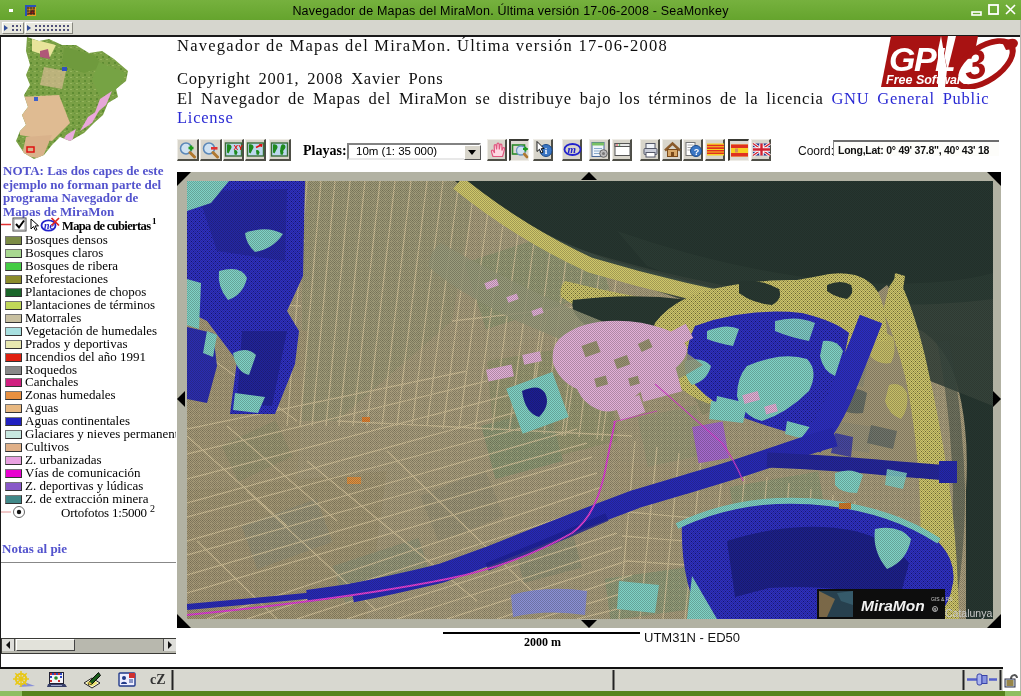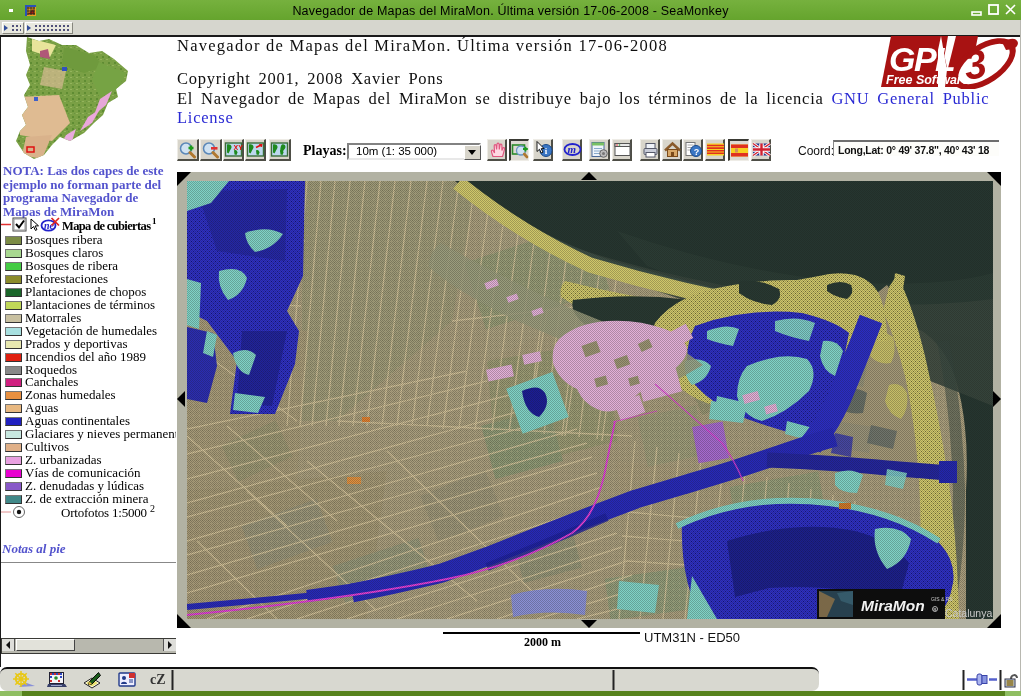--- a/index.html
+++ b/index.html
@@ -39,21 +39,21 @@
 #selarrow div{position:absolute;left:3px;top:4px;width:0;height:0;border-top:5px solid #000;border-left:4px solid transparent;border-right:4px solid transparent;}
 #coordlab{left:622px;top:107px;font-size:12px;font-family:"Liberation Sans",sans-serif;color:#111;}
 #coordbox{left:657px;top:103px;width:166px;height:16px;background:#fdfdfa;border-top:2px solid #6e6e6e;border-left:1px solid #8a8a8a;font-size:10.5px;font-weight:bold;font-family:"Liberation Sans",sans-serif;letter-spacing:-0.25px;padding:2px 0 0 4px;white-space:nowrap;overflow:hidden;box-sizing:border-box;color:#101010;}
 
 #mapframe{left:1px;top:135px;width:824px;height:456px;background:#b2b2a3;}
 #mapsvg{position:absolute;left:10px;top:9px;}
 #scaleline{left:267px;top:595px;width:197px;height:2px;background:#000;}
 #scaletxt{left:348px;top:598px;font-size:12px;font-weight:bold;}
 #utmtxt{left:468px;top:593px;font-size:13px;font-family:"Liberation Sans",sans-serif;color:#111;}
 
-#statusbar{left:0;top:667px;width:819px;height:24px;background:#d8d8d0;border-top:2px solid #111;box-sizing:border-box;border-radius:7px;}
+#statusbar{left:0;top:667px;width:1003px;height:24px;background:#d8d8d0;border-top:2px solid #111;box-sizing:border-box;}
 #bottomstrip{left:0;top:691px;width:1021px;height:5px;background:#57831d;}
 #progseg{left:0;top:691px;width:22px;height:5px;background:#8fbe62;}
 </style></head>
 <body>
 <div class="abs" id="titlebar"></div>
 <div class="abs" id="titletext">Navegador de Mapas del MiraMon. Última versión 17-06-2008 - SeaMonkey</div>
 <div class="abs" id="whitesq"></div>
 <svg class="abs" style="left:25px;top:5px" width="13" height="12" viewBox="0 0 13 12">
  <rect x="0" y="0" width="11" height="11" fill="#2a52b8"></rect>
  <rect x="2" y="2" width="9" height="9" fill="#e8a020"></rect>
@@ -117,21 +117,21 @@
      <ellipse cx="48.5" cy="8.5" rx="7" ry="5.2" fill="none" stroke="#2222cc" stroke-width="1.8"></ellipse>
      <text x="44" y="12" font-family="Liberation Serif,serif" font-style="italic" font-weight="bold" font-size="10" fill="#2222cc">ne</text>
      <path d="M51.5 1 L59 8.5 M59 1 L51.5 8.5" stroke="#dd2222" stroke-width="1.7"></path>
      <text x="62" y="12.5" font-family="Liberation Serif,serif" font-weight="bold" font-size="12.5" textLength="89" fill="#000">Mapa de cubiertas</text>
      <text x="152" y="7" font-family="Liberation Serif,serif" font-weight="bold" font-size="9" fill="#000">1</text>
    </svg>
  </div>
  <div class="abs" id="legend">
       <div class="lrow" style="top:0px">
         <div class="sw" style="background:#7b8b45"></div>
-        <span>Bosques ribera</span>
+        <span>Bosques densos</span>
       </div>
       <div class="lrow" style="top:13px">
         <div class="sw" style="background:#a8d890"></div>
         <span>Bosques claros</span>
       </div>
       <div class="lrow" style="top:26px">
         <div class="sw" style="background:#44cc44"></div>
         <span>Bosques de ribera</span>
       </div>
       <div class="lrow" style="top:39px">
@@ -153,21 +153,21 @@
       <div class="lrow" style="top:91px">
         <div class="sw" style="background:#a8e0e0"></div>
         <span>Vegetación de humedales</span>
       </div>
       <div class="lrow" style="top:104px">
         <div class="sw" style="background:#e8e8b0"></div>
         <span>Prados y deportivas</span>
       </div>
       <div class="lrow" style="top:117px">
         <div class="sw" style="background:#e02010"></div>
-        <span>Incendios del año 1989</span>
+        <span>Incendios del año 1991</span>
       </div>
       <div class="lrow" style="top:130px">
         <div class="sw" style="background:#888888"></div>
         <span>Roquedos</span>
       </div>
       <div class="lrow" style="top:142px">
         <div class="sw" style="background:#d02080"></div>
         <span>Canchales</span>
       </div>
       <div class="lrow" style="top:155px">
@@ -193,38 +193,38 @@
       <div class="lrow" style="top:220px">
         <div class="sw" style="background:#e8a0e0"></div>
         <span>Z. urbanizadas</span>
       </div>
       <div class="lrow" style="top:233px">
         <div class="sw" style="background:#e800d0"></div>
         <span>Vías de comunicación</span>
       </div>
       <div class="lrow" style="top:246px">
         <div class="sw" style="background:#8858c8"></div>
-        <span>Z. denudadas y lúdicas</span>
+        <span>Z. deportivas y lúdicas</span>
       </div>
       <div class="lrow" style="top:259px">
         <div class="sw" style="background:#408888"></div>
         <span>Z. de extracción minera</span>
       </div>
     </div>
  <div class="abs" id="radiorow">
    <svg width="178" height="16" viewBox="0 0 178 16">
      <path d="M1 7 L11 7" stroke="#e09090" stroke-width="1"></path>
      <circle cx="19" cy="7" r="5.5" fill="#fff" stroke="#666"></circle>
      <circle cx="19" cy="7" r="2.2" fill="#111"></circle>
      <text x="61" y="11.5" font-family="Liberation Serif,serif" font-size="13" textLength="86" fill="#000">Ortofotos 1:5000</text>
      <text x="150" y="6.5" font-family="Liberation Serif,serif" font-size="10" fill="#000">2</text>
    </svg>
  </div>
  <div class="abs" id="footnotes">
-  <div style="color:#5353cd;font-weight:bold;font-style:italic;font-size:13px;">Notas al pie</div>
+  <div style="color:#5353cd;font-weight:bold;font-size:13px;">Notas al pie</div>
   <div style="height:5px"></div>
   <div style="border-top:1px solid #888;height:6px;margin-left:-2px;width:177px"></div>
  </div>
  <div class="abs" id="hscroll">
    <svg style="position:absolute;left:0;top:0" width="13" height="12">
         <rect width="13" height="12" fill="#dededa"></rect>
         <path d="M8 2 L4 6 L8 10 Z" fill="#111"></path>
         <path d="M12.5 0 L12.5 12" stroke="#555"></path>
       </svg>
    <div id="sthumb"></div>

